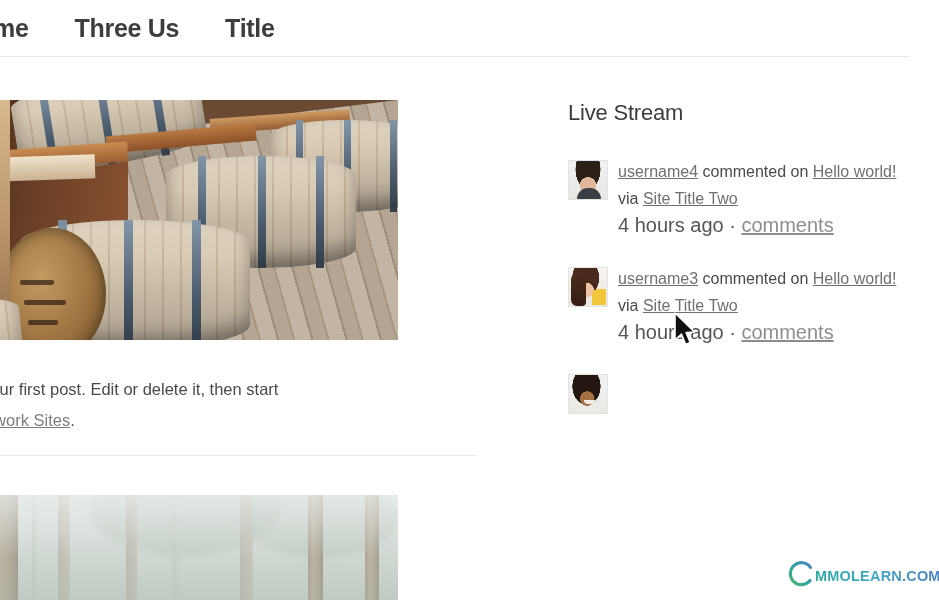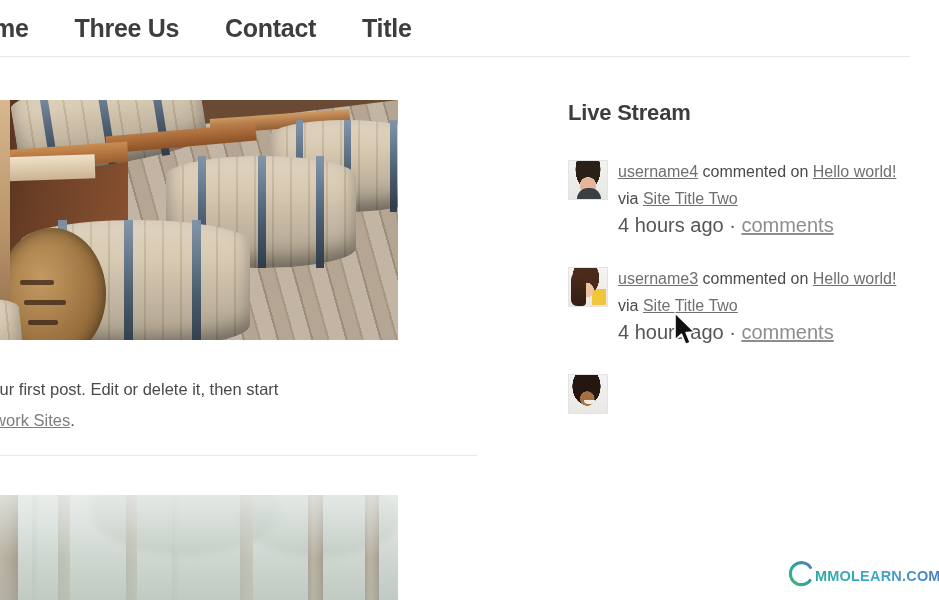--- a/index.html
+++ b/index.html
@@ -222,21 +222,21 @@
 
   
   #sidebar {
     position: absolute;
     left: 568px;
     top: 100px;
     width: 330px;
   }
   #live-stream-title {
     font-size: 22px;
-    font-weight: bold;
+    font-weight: normal;
     color: #3d3d3d;
     letter-spacing: -0.2px;
     margin: 0 0 32px 0;
     line-height: 26px;
   }
   .stream-item {
     position: relative;
     padding-left: 50px;
     margin-bottom: 26px;
   }
@@ -340,21 +340,20 @@
     margin-left: -9px;
   }
 </style>
 </head>
 <body>
 
 <header id="site-header">
   <nav id="main-nav">
     <a class="nav-item">ome</a>
     <a class="nav-item">Three Us</a>
-    <a class="nav-item">Contact</a>
     <a class="nav-item">Title</a>
   </nav>
 </header>
 
 <main id="content-column">
 
   <article class="post">
 
     <div id="post-image-barrels">
       <div class="wall-dark"></div>

